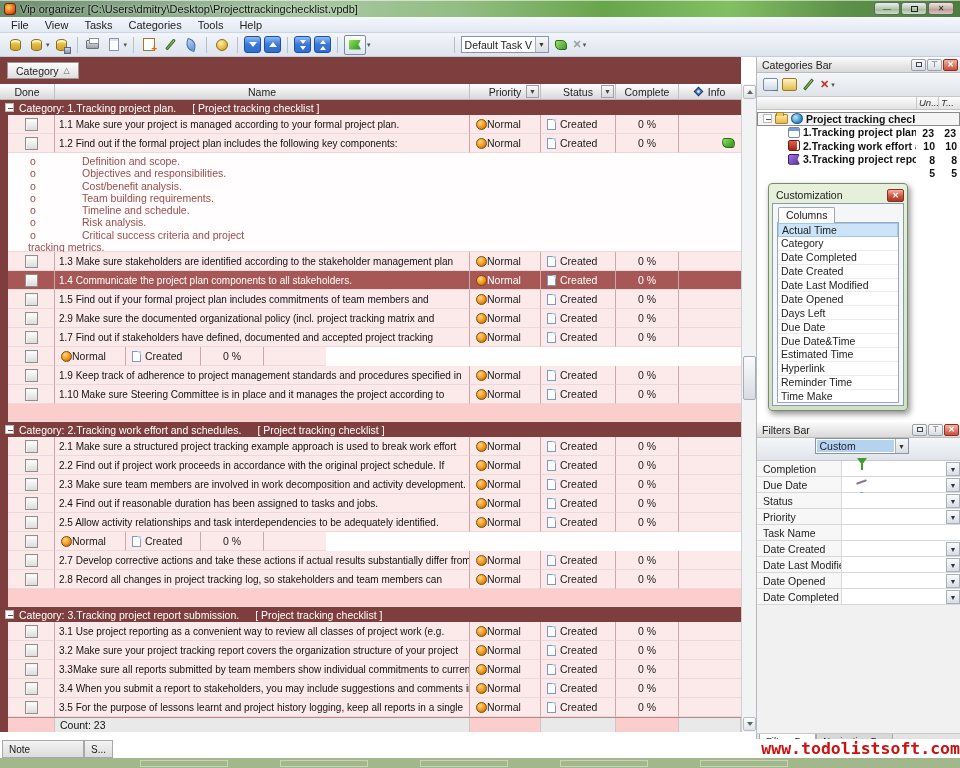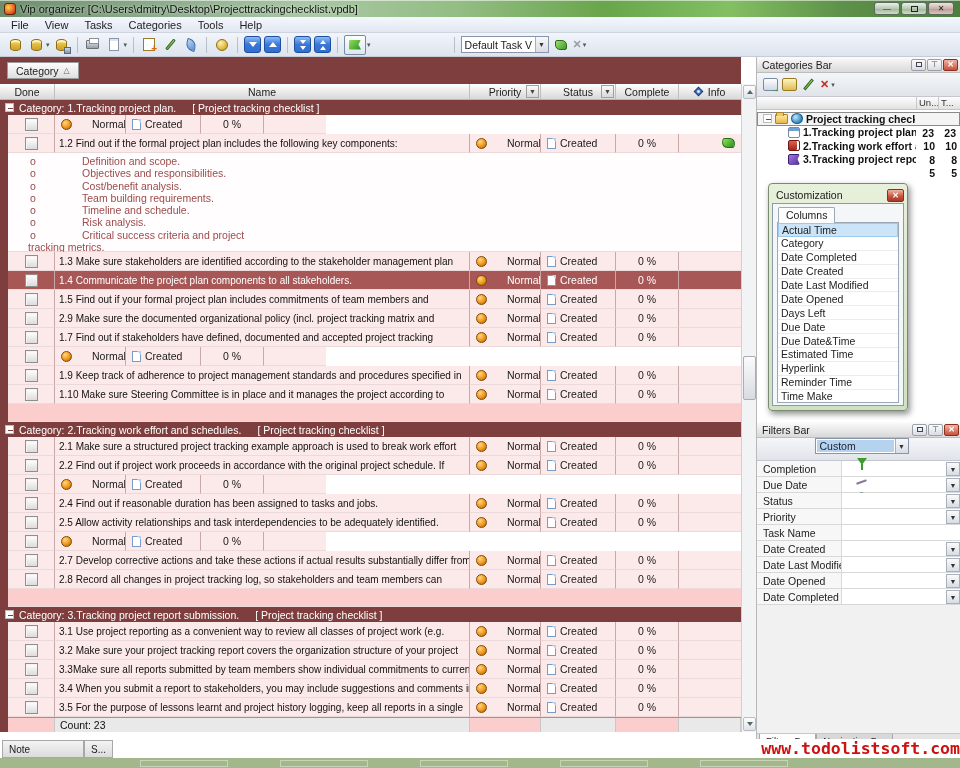--- a/index.html
+++ b/index.html
@@ -89,21 +89,21 @@
   .category-row{ height:15px; background:#7e3e3e; color:#fff; align-items:center; font-size:10.5px;
     padding-left:5px; margin-left:-8px; width:741px; }
   .minus-box{ width:9px; height:9px; background:#fff; border:1px solid #bbb; margin-right:5px; position:relative; flex:none; }
   .minus-box::after{ content:''; position:absolute; left:2px; top:4px; width:5px; height:1px; background:#7e3e3e; }
   .cat-tag{ margin-left:16px; }
   .task-row{ height:19px; }
   .cell{ border-right:1px solid #caa8a8; border-bottom:1px solid #ecdada; background:#fce9e9;
     display:flex; align-items:center; overflow:hidden; white-space:nowrap; }
   .c-done{ width:47px; justify-content:center; }
   .c-name{ width:415px; padding-left:4px; font-size:10px; color:#111; }
-  .c-priority{ width:71px; padding-left:6px; gap:20px; font-size:10.5px; }
+  .c-priority{ width:71px; padding-left:6px; gap:0; font-size:10.5px; }
   .c-status{ width:75px; padding-left:6px; gap:4px; font-size:10.5px; }
   .c-complete{ width:63px; justify-content:center; font-size:10.5px; }
   .c-info{ width:62px; justify-content:flex-end; padding-right:6px; border-right:none; }
   .task-row.selected .cell{ background:#a85757; color:#fff; }
   .checkbox{ width:13px; height:13px; border:1px solid #8f8f8f; background:linear-gradient(#ffffff,#dcdcdc); box-shadow:inset 1px 1px 0 #f4f4f4; }
   .ball{ width:11px; height:11px; border-radius:50%; flex:none;
     background:radial-gradient(circle at 35% 30%,#ffd67f,#f0961e 55%,#a85800); border:1px solid #7e4a00; }
   .doc{ width:9px; height:11px; background:#fff; border:1px solid #7a9ac8; flex:none; position:relative; }
   .doc::before{ content:''; position:absolute; right:-1px; top:-1px; border-style:solid; border-width:0 4px 4px 0; border-color:transparent #b8d0ec transparent transparent; }
   .info-flag{ width:13px; height:10px; background:linear-gradient(135deg,#8fe05a,#2e8f1f); border:1px solid #1e6f14;
@@ -142,21 +142,21 @@
   .panel-toolbar{ height:24px; background:linear-gradient(#f4f6f9,#e0e4ea); border-bottom:1px solid #c4c8ce;
     display:flex; align-items:center; gap:4px; padding-left:6px; }
   .mini-icon{ width:15px; height:13px; border-radius:2px; position:relative; }
   .mi-newcat{ background:linear-gradient(#fdfdfd,#cfd8e8); border:1px solid #7a8aa0; }
   .mi-newcat::after{ content:'→'; position:absolute; right:-3px; bottom:-4px; color:#2e8f1f; font-size:9px; font-weight:bold; }
   .mi-newsub{ background:linear-gradient(#fdf4c0,#e0bc50); border:1px solid #9a7a20; }
   .mi-edit{ width:3px; height:13px; background:linear-gradient(#9adb5c,#4f9a22); border:1px solid #33661a; transform:rotate(40deg); margin:0 6px; }
   .mi-delx{ color:#c03028; font-weight:bold; font-size:11px; }
   .tree-header{ height:13px; background:linear-gradient(#fdfdfd,#e2e2e2); border-bottom:1px solid #c4c4c4;
     display:flex; justify-content:flex-end; font-size:9.5px; color:#333; }
-  .th-col{ width:22px; border-left:1px solid #c8c8c8; padding-left:2px; overflow:hidden; }
+  .th-col{ width:22px; border-left:1px solid #c8c8c8; padding-left:2px; overflow:hidden;font-style:italic; }
   #tree{ background:#fff; height:312px; position:relative; padding-top:2px; }
   .tree-row{ height:13.5px; display:flex; align-items:center; font-size:10.5px; font-weight:bold; color:#111; }
   .tree-row .t-label{ flex:1; white-space:nowrap; overflow:hidden; }
   .tree-row .t-num{ width:22px; text-align:right; padding-right:3px; flex:none;margin-top:28px; }
   .tree-root-box{ border:1px solid #8a8a8a; background:#f4f4f4; }
   .tbox{ width:9px; height:9px; background:#fff; border:1px solid #bbb; position:relative; margin:0 3px 0 5px; flex:none; }
   .tbox::after{ content:''; position:absolute; left:2px; top:4px; width:5px; height:1px; background:#555; }
   .tree-folder{ width:13px; height:10px; background:linear-gradient(#ffe9a0,#e8b84a); border:1px solid #a8842a; border-radius:1px; position:relative; margin-right:3px; flex:none; }
   .tree-folder::before{ content:''; position:absolute; left:0; top:-3px; width:6px; height:3px; background:#e8c868; border:1px solid #a8842a; border-bottom:none; }
   .tico{ width:12px; height:11px; flex:none; margin-right:3px; border-radius:2px; }
@@ -331,20 +331,21 @@
   <div id="gridbody">
       <div class="grid-row category-row">
         <span class="minus-box"></span>
         <span>Category: 1.Tracking project plan.</span>
         <span class="cat-tag">[ Project tracking checklist ]</span>
       </div>
       <div class="grid-row task-row">
         <div class="cell c-done">
           <span class="checkbox"></span>
         </div>
+        <div class="cell c-name">1.1 Make sure your project is managed according to your formal project plan.</div>
         <div class="cell c-priority">
           <span class="ball"></span>
           <span>Normal</span>
         </div>
         <div class="cell c-status">
           <span class="doc"></span>
           <span>Created</span>
         </div>
         <div class="cell c-complete">0 %</div>
         <div class="cell c-info"></div>
@@ -560,20 +561,21 @@
           <span class="doc"></span>
           <span>Created</span>
         </div>
         <div class="cell c-complete">0 %</div>
         <div class="cell c-info"></div>
       </div>
       <div class="grid-row task-row">
         <div class="cell c-done">
           <span class="checkbox"></span>
         </div>
+        <div class="cell c-name">2.3 Make sure team members are involved in work decomposition and activity development.</div>
         <div class="cell c-priority">
           <span class="ball"></span>
           <span>Normal</span>
         </div>
         <div class="cell c-status">
           <span class="doc"></span>
           <span>Created</span>
         </div>
         <div class="cell c-complete">0 %</div>
         <div class="cell c-info"></div>

